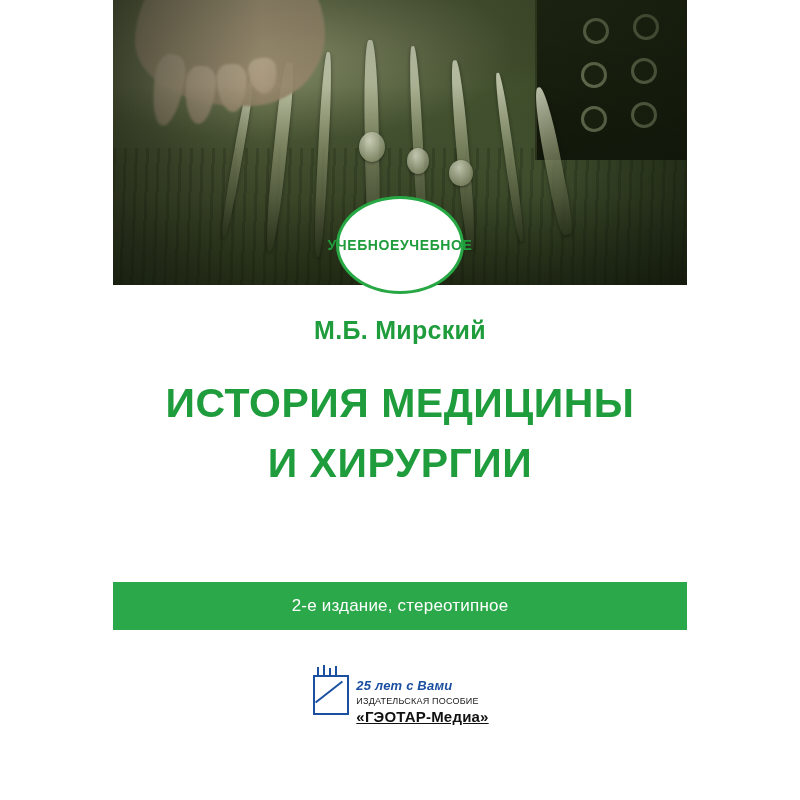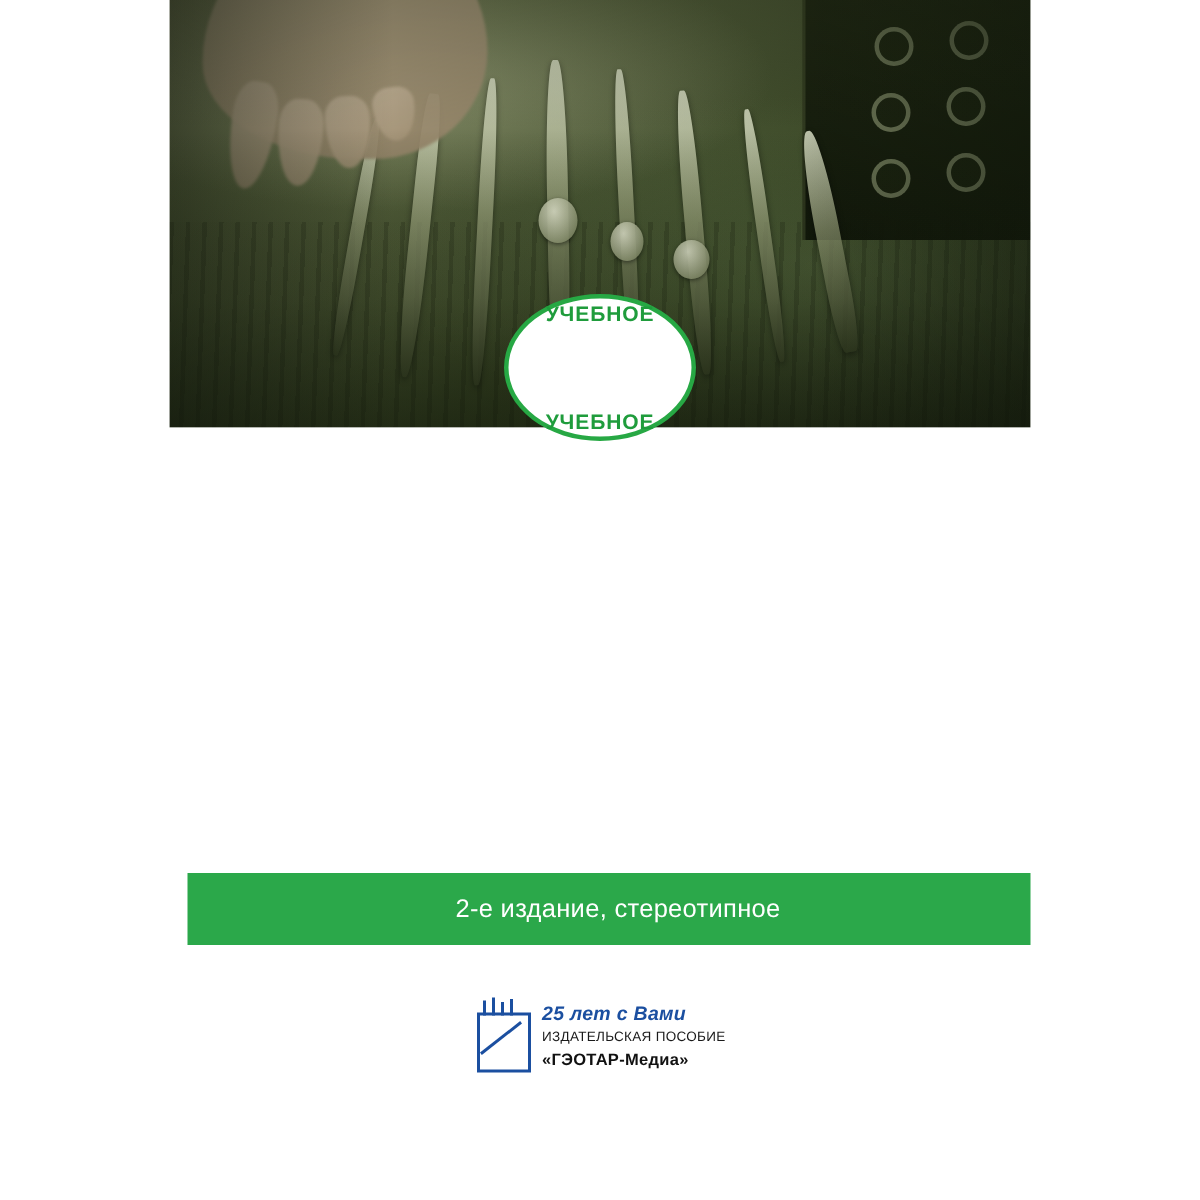--- a/index.html
+++ b/index.html
@@ -148,23 +148,23 @@
     position: absolute;
     left: 50%;
     transform: translateX(-50%);
     top: 196px;
     width: 122px;
     height: 92px;
     border-radius: 50%;
     background: #ffffff;
     border: 3px solid #27a844;
     display: flex;
-    flex-direction: column;
+    flex-direction: row;
     align-items: center;
-    justify-content: space-between;
+    justify-content: center;
     z-index: 5;
   }
   .badge-line {
     color: #1f9c3c;
     font-size: 14px;
     font-weight: 700;
     letter-spacing: 0.6px;
     line-height: 20px;
     text-align: center;
   }
@@ -201,21 +201,21 @@
     font-size: 41px;
     font-weight: 700;
     line-height: 60px;
     letter-spacing: 0.5px;
   }
   .title-line-2 { display: block; }
 
   
   .edition-band {
     position: absolute;
-    left: 12px;
+    left: 0;
     top: 297px;
     width: 574px;
     height: 48px;
     background: #2ba84a;
     display: flex;
     align-items: center;
     justify-content: center;
   }
   .edition-text {
     color: #ffffff;
@@ -267,34 +267,36 @@
   .pub-text {
     padding-top: 4px;
   }
   .pub-years {
     color: #1b4fa0;
     font-size: 13px;
     font-style: italic;
     font-weight: 700;
     line-height: 14px;
     letter-spacing: 0.2px;
+    margin-top: 10px;
   }
   .pub-group {
     color: #1a1a1a;
     font-size: 9px;
     line-height: 13px;
     letter-spacing: 0.2px;
     margin-top: 2px;
   }
   .pub-name {
     color: #111111;
-    font-size: 11px;
+    font-size: 15px;
     font-weight: 700;
     line-height: 18px;
     letter-spacing: 0.2px;
+    text-decoration: underline;
   }
 </style>
 </head>
 <body>
 
 <div id="cover-page">
   <div class="book-cover">
 
     <div class="photo-band">
       <div class="photo-base"></div>
@@ -330,21 +332,26 @@
       <div class="photo-darken"></div>
     </div>
 
     <div class="badge-oval">
       <span class="badge-line">УЧЕБНОЕ</span>
       <span class="badge-line">УЧЕБНОЕ</span>
     </div>
 
     <div class="text-area">
 
-
+      <div class="author">М.Б. Мирский</div>
+
+      <div class="title">
+        <span>ИСТОРИЯ МЕДИЦИНЫ</span>
+        <span class="title-line-2">И ХИРУРГИИ</span>
+      </div>
 
       <div class="edition-band">
         <span class="edition-text">2-е издание, стереотипное</span>
       </div>
 
       <div class="publisher">
         <div class="pub-logo">
           <div class="frame"></div>
           <div class="diag1"></div>
           <div class="spike" style="left:6px; top:2px; height:10px;"></div>

